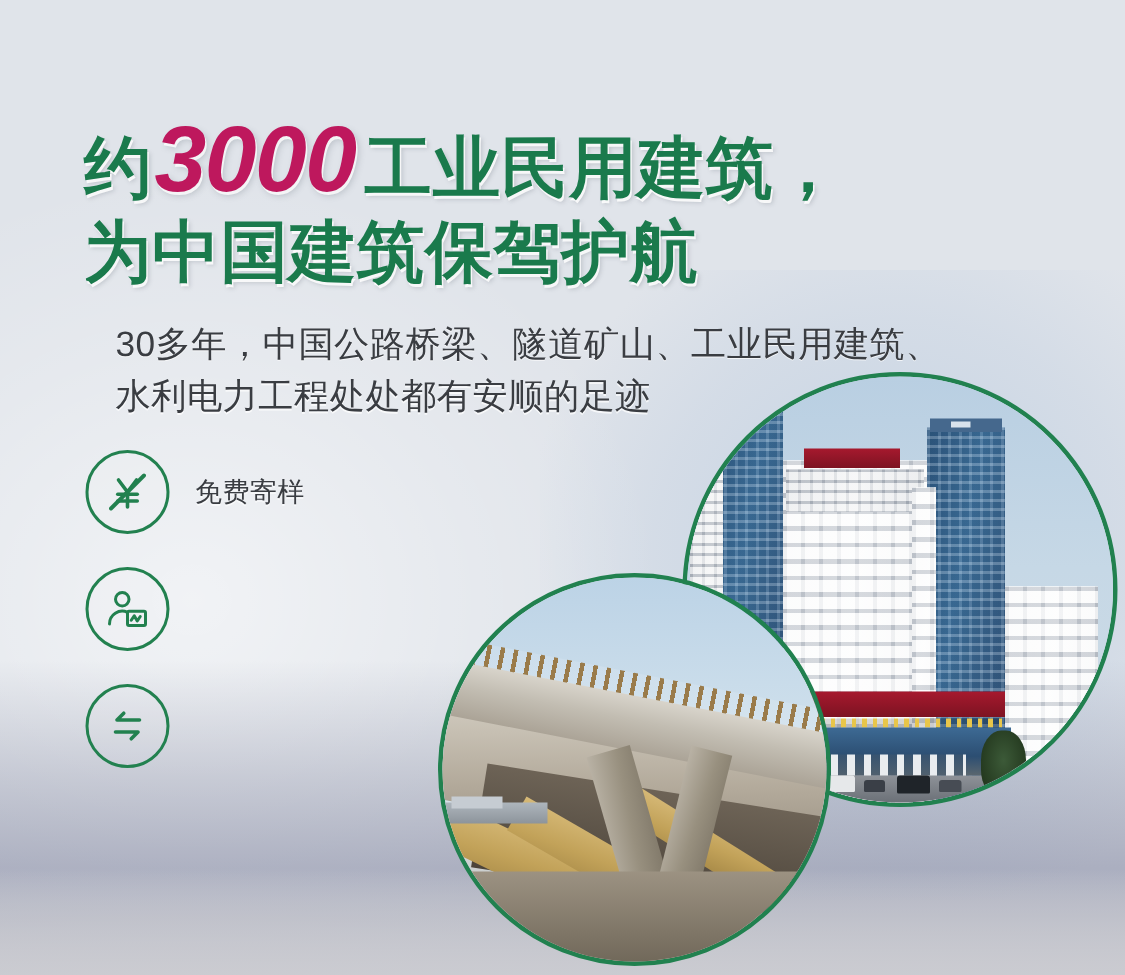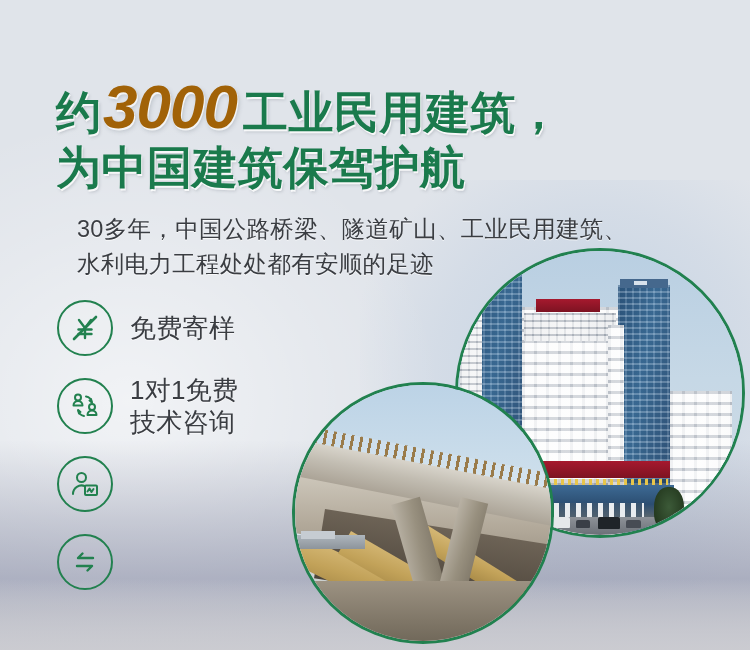--- a/index.html
+++ b/index.html
@@ -102,21 +102,21 @@
     font-size: 45px;
     color: #1a7a4c;
   }
   .hl-line2 {
     font-size: 45px;
     color: #1a7a4c;
     margin-top: 7px;
   }
   .hl-number {
     font-size: 62px;
-    color: #a16207;
+    color: #be185d;
     font-style: italic;
     font-weight: bold;
     letter-spacing: -1px;
     padding: 0 6px 0 2px;
     text-shadow: 1px 2px 0 rgba(255,255,255,0.8),
                  2px 3px 4px rgba(110,120,130,0.30);
   }
   .hl-prefix { letter-spacing: 0; }
 
   
@@ -155,21 +155,21 @@
     border-radius: 50%;
     display: flex;
     align-items: center;
     justify-content: center;
     background: rgba(255,255,255,0.06);
   }
   .feature-icon svg { display: block; }
   .feature-text {
     margin-left: 17px;
     color: #3a3d42;
-    font-size: 26px;
+    font-size: 18px;
     line-height: 1.25;
     letter-spacing: 0.3px;
     text-shadow: 0 1px 0 rgba(255,255,255,0.6);
   }
   .feature-text span { display: block; white-space: nowrap; }
 
   
   .photo {
     position: absolute;
     border-radius: 50%;
@@ -360,38 +360,20 @@
           <path d="M10.5 23 H23.5"></path>
           <path d="M17 17 V27"></path>
           <path d="M6 28 L28 6" stroke-width="2.6"></path>
         </svg>
       </div>
       <div class="feature-text">
         <span>免费寄样</span>
       </div>
     </div>
 
-    <div class="feature">
-      <div class="feature-icon">
-        <svg width="34" height="34" viewBox="0 0 34 34" fill="none" stroke="#22814f" stroke-width="2" stroke-linecap="round" stroke-linejoin="round">
-          <circle cx="10" cy="8.5" r="3"></circle>
-          <path d="M5.5 16.5 a4.5 4.5 0 0 1 9 0 z"></path>
-          <circle cx="24" cy="18" r="3"></circle>
-          <path d="M19.5 26 a4.5 4.5 0 0 1 9 0 z"></path>
-          <path d="M18 7.5 q5 1 5.5 5.5"></path>
-          <path d="M21.5 11.5 L24 13.5 L23 10"></path>
-          <path d="M16 27 q-5 -1 -5.5 -5.5"></path>
-          <path d="M12.5 23 L10 21 L11 24.5"></path>
-        </svg>
-      </div>
-      <div class="feature-text">
-        <span>1对1免费</span>
-        <span>技术咨询</span>
-      </div>
-    </div>
 
     <div class="feature">
       <div class="feature-icon">
         <svg width="34" height="34" viewBox="0 0 34 34" fill="none" stroke="#22814f" stroke-width="2" stroke-linecap="round" stroke-linejoin="round">
           <circle cx="13.5" cy="10.5" r="4.5"></circle>
           <path d="M5 27 a8.5 8.5 0 0 1 12 -7.8"></path>
           <rect x="17" y="18.5" width="12" height="9.5" rx="1"></rect>
           <path d="M19.5 24.5 L21.5 21.5 L23.5 25 L25.5 22"></path>
         </svg>
       </div>

